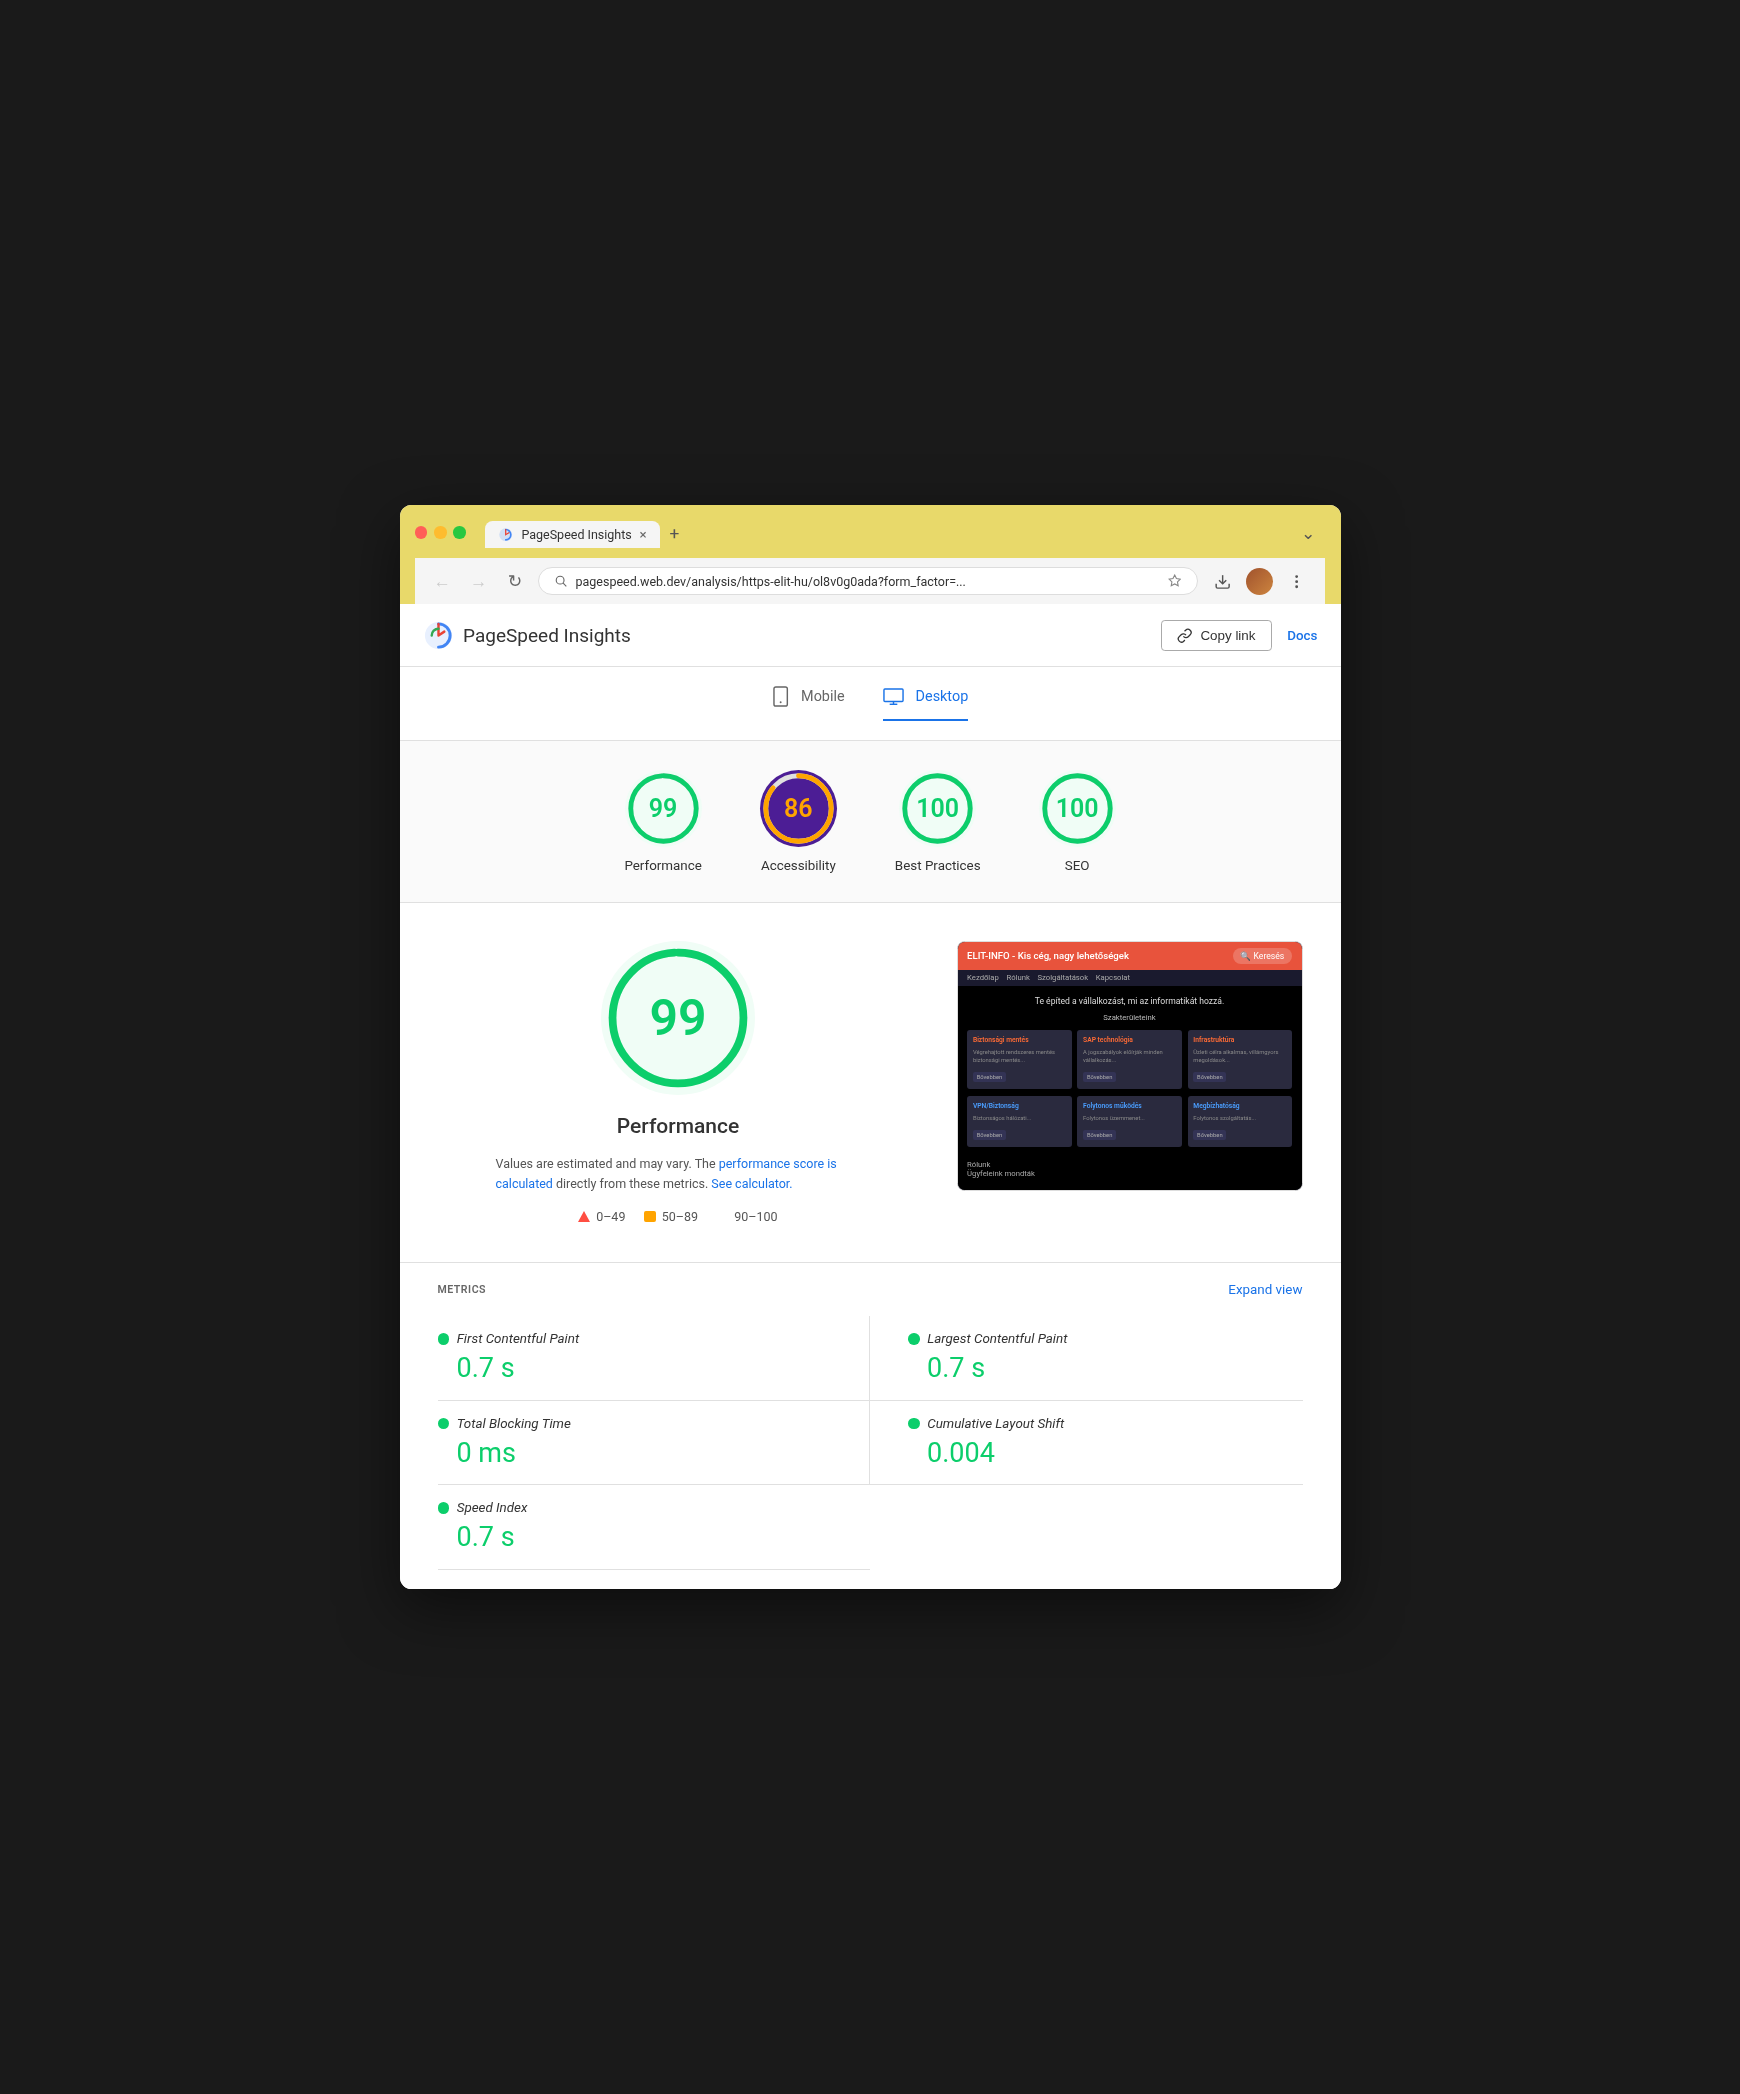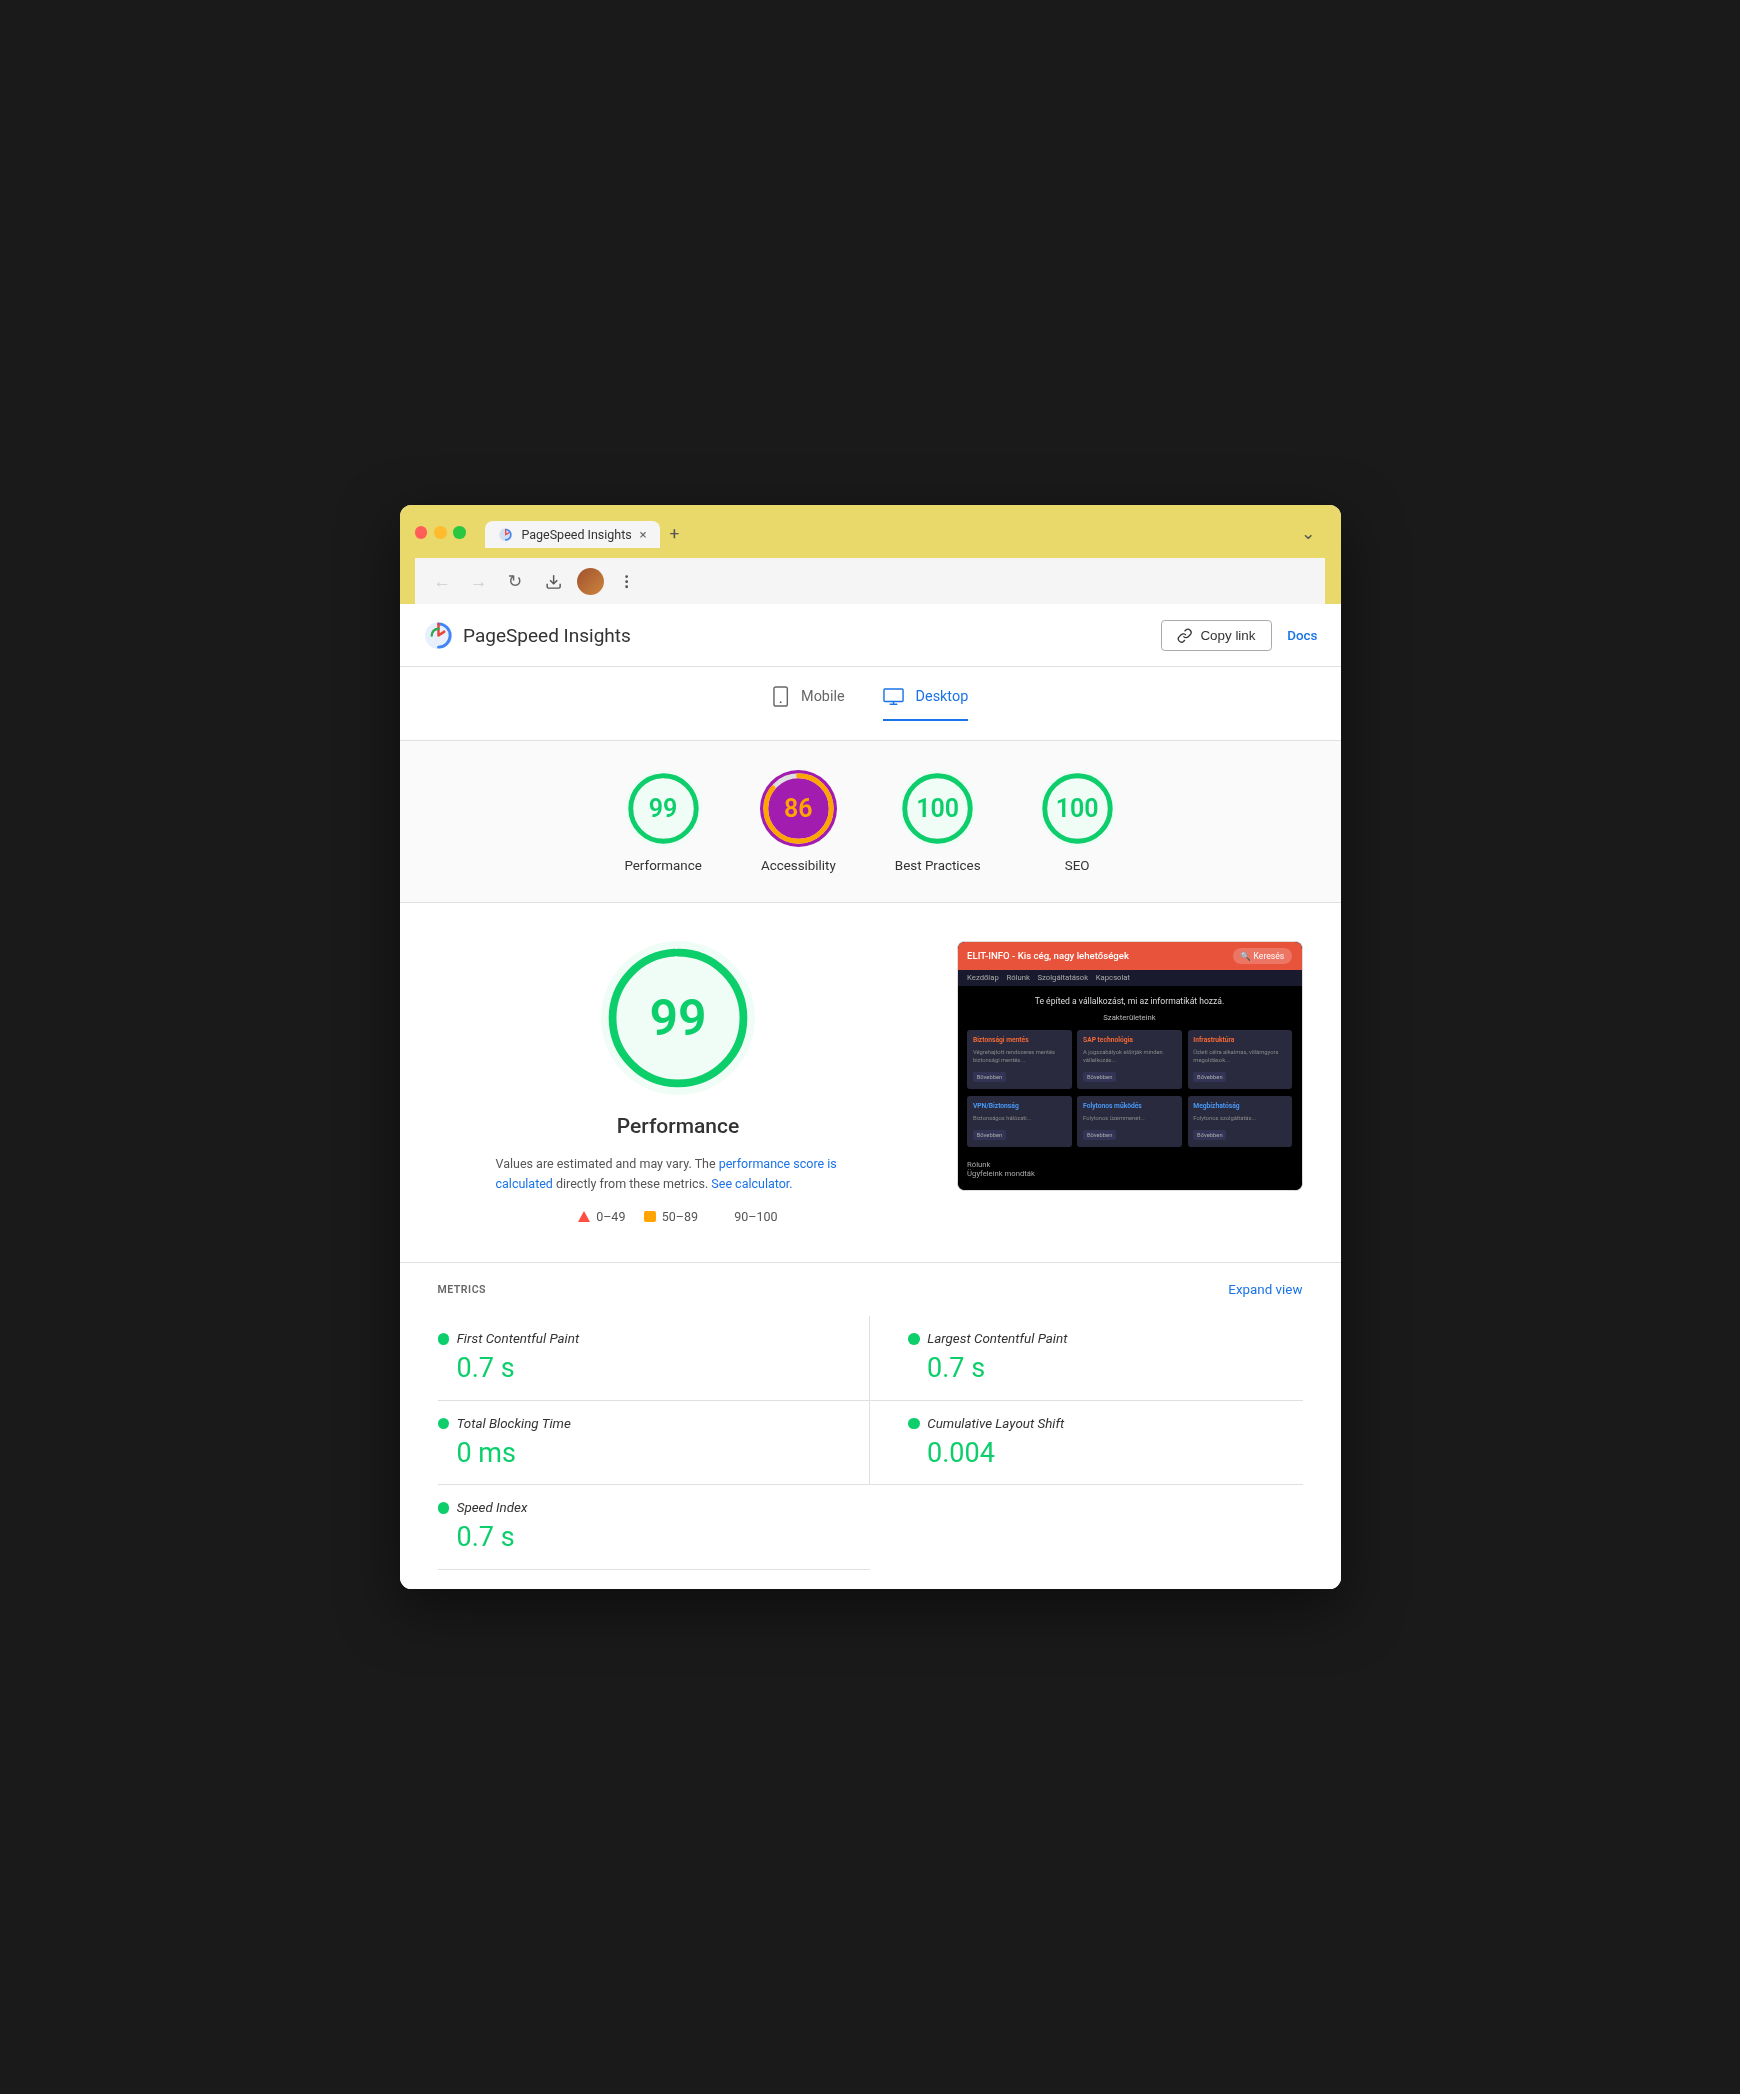--- a/index.html
+++ b/index.html
@@ -589,20 +589,32 @@
         </div>
         <div class="tab-new">+</div>
         <div class="tab-more" style="margin-left:auto;">⌄</div>
       </div>
     </div>
 
     <div class="address-bar-row">
       <div class="nav-btn disabled">←</div>
       <div class="nav-btn disabled">→</div>
       <div class="nav-btn">↻</div>
+      <div class="address-input">
+        <svg width="13.4" height="13.4" viewBox="0 0 24 24" fill="none" stroke="#666" stroke-width="2">
+          <circle cx="11" cy="11" r="7"></circle>
+            <line x1="16.5" y1="16.5" x2="22" y2="22"></line>
+        </svg>
+        <span class="address-text">pagespeed.web.dev/analysis/https-elit-hu/ol8v0g0ada?form_factor=...</span>
+        <div class="address-icons">
+          <svg width="13.4" height="13.4" viewBox="0 0 24 24" fill="none" stroke="#888" stroke-width="2">
+            <polygon points="12,2 15.09,8.26 22,9.27 17,14.14 18.18,21.02 12,17.77 5.82,21.02 7,14.14 2,9.27 8.91,8.26"></polygon>
+          </svg>
+        </div>
+      </div>
       <div class="browser-actions">
         <div class="browser-action-icon">
           <svg width="17.3" height="17.3" viewBox="0 0 24 24" fill="none" stroke="#555" stroke-width="2">
             <path d="M21 15v4a2 2 0 0 1-2 2H5a2 2 0 0 1-2-2v-4"></path>
               <polyline points="7 10 12 15 17 10"></polyline>
               <line x1="12" y1="15" x2="12" y2="3"></line>
           </svg>
         </div>
         <div class="avatar"></div>
         <div class="browser-action-icon">
@@ -665,21 +677,21 @@
           <svg width="77" height="77" viewBox="0 0 80 80">
             <circle cx="40" cy="40" r="34" fill="none" stroke="#e0e0e0" stroke-width="5"></circle>
             <circle cx="40" cy="40" r="34" fill="none" stroke="#0cce6b" stroke-width="5" stroke-dasharray="213.6 213.6" stroke-dashoffset="2.1" stroke-linecap="round"></circle>
           </svg>
           <span class="score-number">99</span>
         </div>
         <span class="score-label">Performance</span>
       </div>
 
       <div class="score-card">
-        <div class="score-circle" style="background:#a21caf; color:#ffa400;text-align:center;">
+        <div class="score-circle" style="background:#4c1d95; color:#ffa400;text-align:center;">
           <svg width="77" height="77" viewBox="0 0 80 80">
             <circle cx="40" cy="40" r="34" fill="none" stroke="#e0e0e0" stroke-width="5"></circle>
             <circle cx="40" cy="40" r="34" fill="none" stroke="#ffa400" stroke-width="5" stroke-dasharray="183.1 213.6" stroke-dashoffset="0" stroke-linecap="round"></circle>
           </svg>
           <span class="score-number">86</span>
         </div>
         <span class="score-label">Accessibility</span>
       </div>
 
       <div class="score-card">

